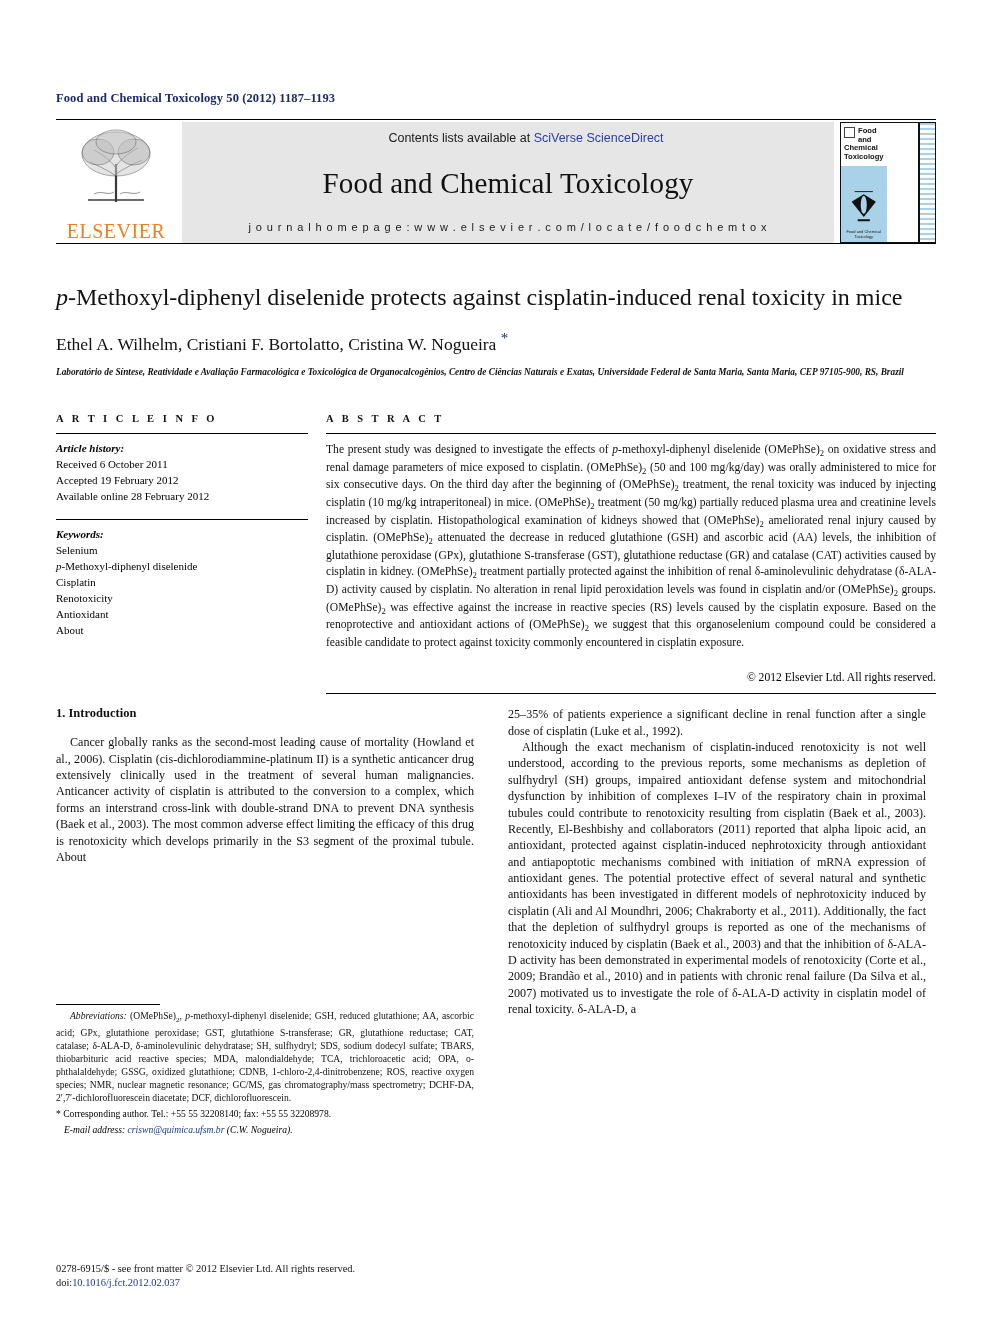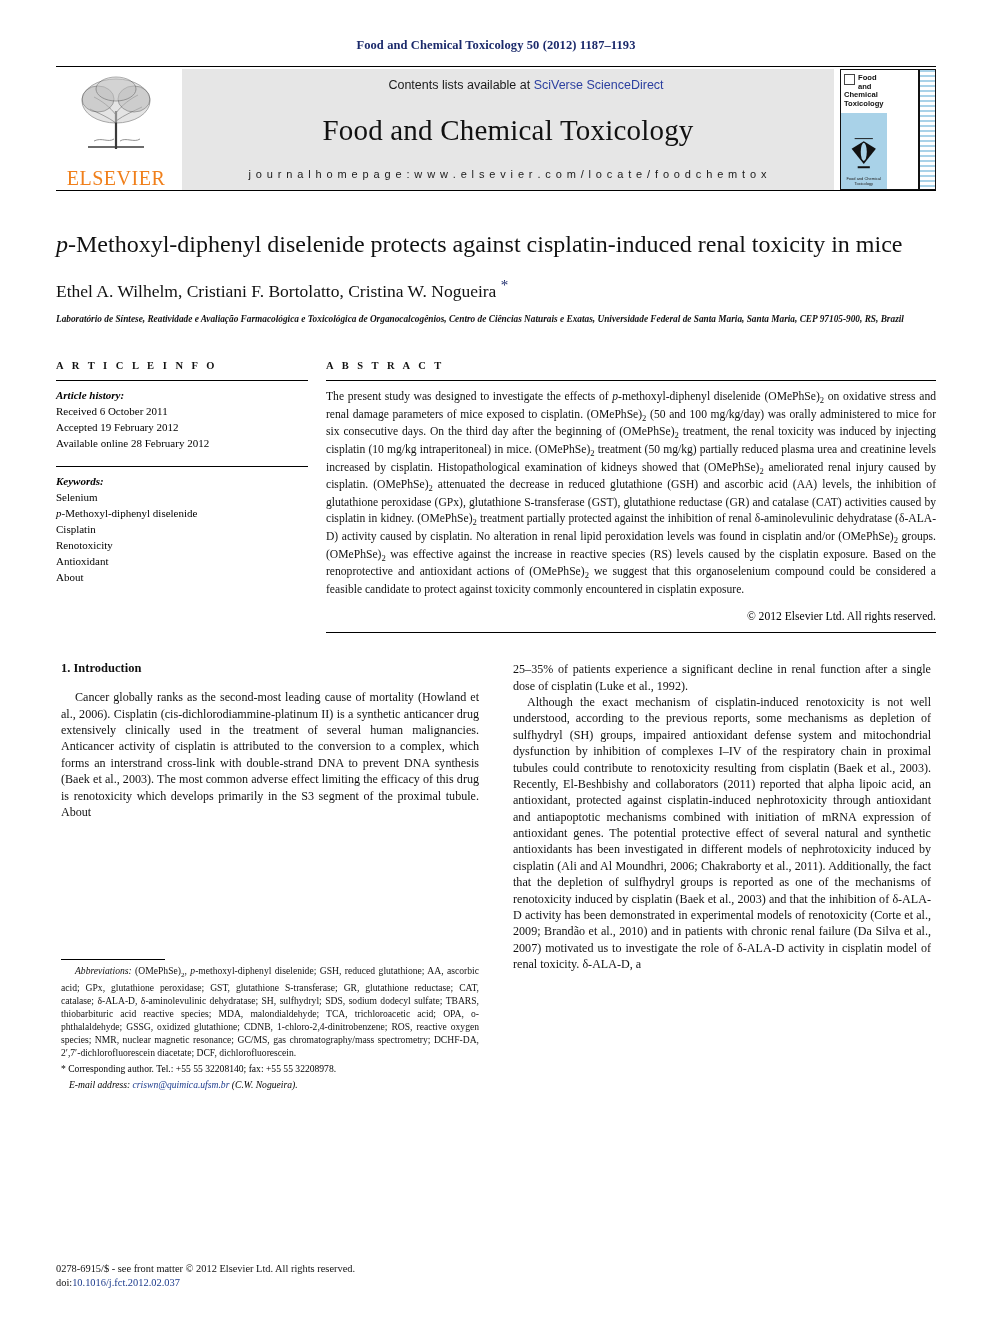--- a/index.html
+++ b/index.html
@@ -10,27 +10,27 @@
     background: #ffffff;
     font-family: "Liberation Serif", "DejaVu Serif", serif;
     color: #000000;
     position: relative;
     overflow: hidden;
   }
   .page { position: relative; width: 992px; height: 1323px; padding: 0 56px; }
 
   
   .running-head {
-    text-align: center;
+    text-align: left;
     font-family: "Liberation Serif", serif;
     font-weight: bold;
     font-size: 12.5px;
     color: #1b2a6b;
     letter-spacing: .1px;
-    padding-top: 38px;
+    padding-top: 91px;
   }
 
   
   .masthead-rule { border-top: 1.6px solid #000; margin-top: 13px; }
   .masthead {
     display: flex;
     align-items: stretch;
     height: 121px;
     margin-top: 2px;
   }
@@ -141,25 +141,25 @@
   .info-body { font-size: 11px; line-height: 1.45; margin-top: 7px; }
   .info-body .lbl { font-style: italic; font-weight: bold; }
   .info-gap { height: 14px; }
   .abstract-body {
     font-size: 11.6px;
     line-height: 1.43;
     text-align: justify;
     margin-top: 8px;
     color: #111;
   }
-  .abstract-copyright { text-align: right; margin-top: 12px; font-size: 11.6px; }
+  .abstract-copyright { text-align: right; margin-top: 20px; font-size: 11.6px; }
   .abstract-bottom-rule { border-top: 1.6px solid #000; margin-top: 9px; }
 
   
-  .body-cols { display: flex; margin-top: 28px; gap: 34px; justify-content: center; }
+  .body-cols { display: flex; margin-top: 12px; gap: 34px; }
   .bcol { width: 418px; flex: 0 0 418px; position: relative; }
   .sec-title {
     font-family: "Liberation Serif", serif;
     font-weight: bold; font-size: 12.5px; margin-bottom: 13px; color:#111;
   }
   .para {
     font-size: 12.1px;
     line-height: 1.355;
     text-align: justify;
     text-indent: 14px;

